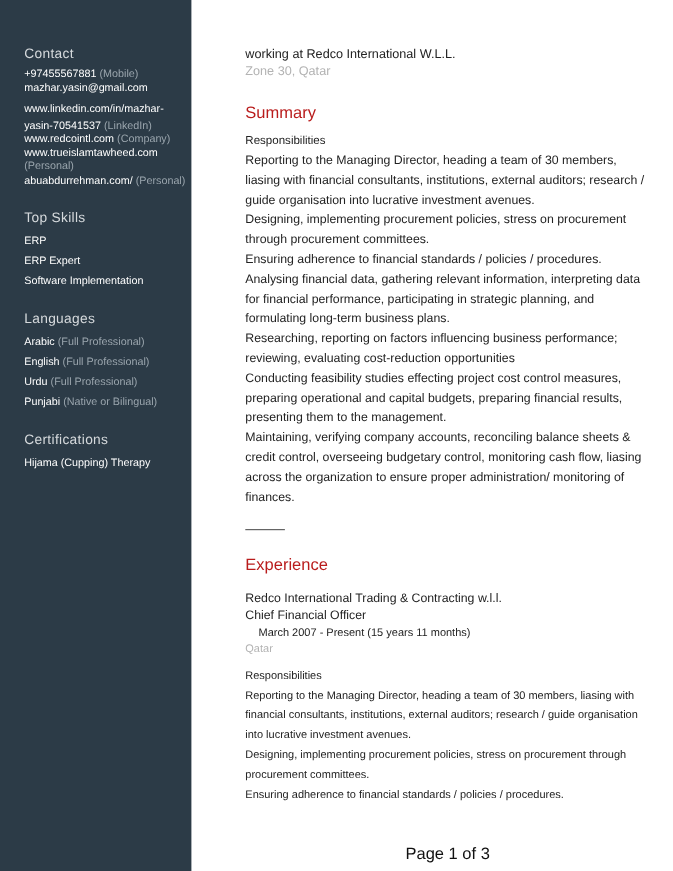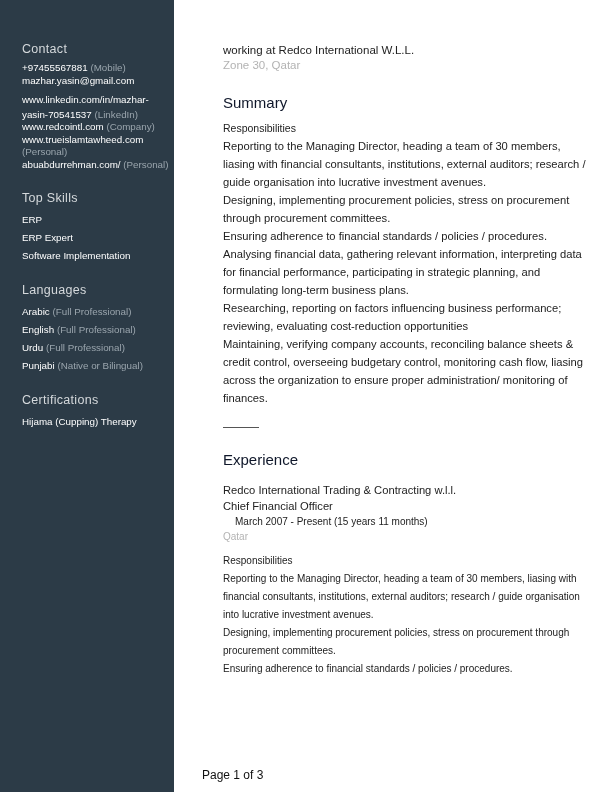--- a/index.html
+++ b/index.html
@@ -9,29 +9,29 @@
   .sb-h { color:#d5d9dc; font-size:12.5px; letter-spacing:0.3px; margin:0 0 6px 0; }
   .sb-line { color:#ffffff; font-size:9.8px; line-height:12.5px; }
   .sb-sub { color:#9aa5ad; }
   .sb-block { margin-bottom:24px; }
   .sb-item { color:#ffffff; font-size:9.8px; line-height:18px; }
   .gap { height:7px; }
   .main { position:absolute; left:223px; top:40px; width:372px; color:#333; }
   .name { font-size:26px; color:#222; margin:0; line-height:32px; }
   .headline { font-size:11.5px; color:#222; margin-top:3px; line-height:15px; }
   .loc { font-size:11.5px; color:#b3b3b3; line-height:15px; }
-  .sec-title { font-size:15px; color:#0f172a; margin-top:20px; line-height:20px; }
+  .sec-title { font-size:15px; color:#b91c1c; margin-top:20px; line-height:20px; }
   .para { font-size:11.2px; color:#222; line-height:18px; margin-top:6px; }
   .divider { width:36px; height:1px; background:#555; margin-top:20px; }
   .exp-company { font-size:11.2px; color:#222; margin-top:12px; line-height:16px; }
   .exp-title { font-size:11.2px; color:#222; line-height:16px; }
   .exp-date { font-size:10px; color:#222; line-height:15px;padding-left:12px; }
   .exp-loc { font-size:10px; color:#b3b3b3; line-height:15px; }
   .exp-desc { font-size:10px; color:#222; line-height:18px; margin-top:8px; }
-  .footer { position:absolute; left:202px; width:410px; top:768px; font-size:12px; color:#111; }
+  .footer { position:absolute; left:202px; width:410px; top:768px; text-align:center; font-size:15px; color:#111; }
 </style>
 </head>
 <body>
 
 <div class="sidebar">
   <div class="sb-inner">
     <div class="sb-block" style="margin-bottom:20px;">
       <div class="sb-h">Contact</div>
       <div class="sb-line"><span>+97455567881</span> <span class="sb-sub">(Mobile)</span></div>
       <div class="sb-line"><span>mazhar.yasin@gmail.com</span></div>
@@ -71,20 +71,21 @@
   <div class="loc">Zone 30, Qatar</div>
 
   <div class="sec-title">Summary</div>
   <div class="para">
     <div style="font-size:10.5px;">Responsibilities</div>
     <div>Reporting to the Managing Director, heading a team of 30 members, liasing with financial consultants, institutions, external auditors; research / guide organisation into lucrative investment avenues.</div>
     <div>Designing, implementing procurement policies, stress on procurement through procurement committees.</div>
     <div>Ensuring adherence to financial standards / policies / procedures.</div>
     <div>Analysing financial data, gathering relevant information, interpreting data for financial performance, participating in strategic planning, and formulating long-term business plans.</div>
     <div>Researching, reporting on factors influencing business performance; reviewing, evaluating cost-reduction opportunities</div>
+    <div>Conducting feasibility studies effecting project cost control measures, preparing operational and capital budgets, preparing financial results, presenting them to the management.</div>
     <div>Maintaining, verifying company accounts, reconciling balance sheets &amp; credit control, overseeing budgetary control, monitoring cash flow, liasing across the organization to ensure proper administration/ monitoring of finances.</div>
   </div>
 
   <div class="divider"></div>
   <div class="sec-title" style="margin-top:22px;">Experience</div>
 
   <div>
     <div class="exp-company">Redco International Trading &amp; Contracting w.l.l.</div>
     <div class="exp-title">Chief Financial Officer</div>
     <div class="exp-date">March 2007 - Present (15 years 11 months)</div>

